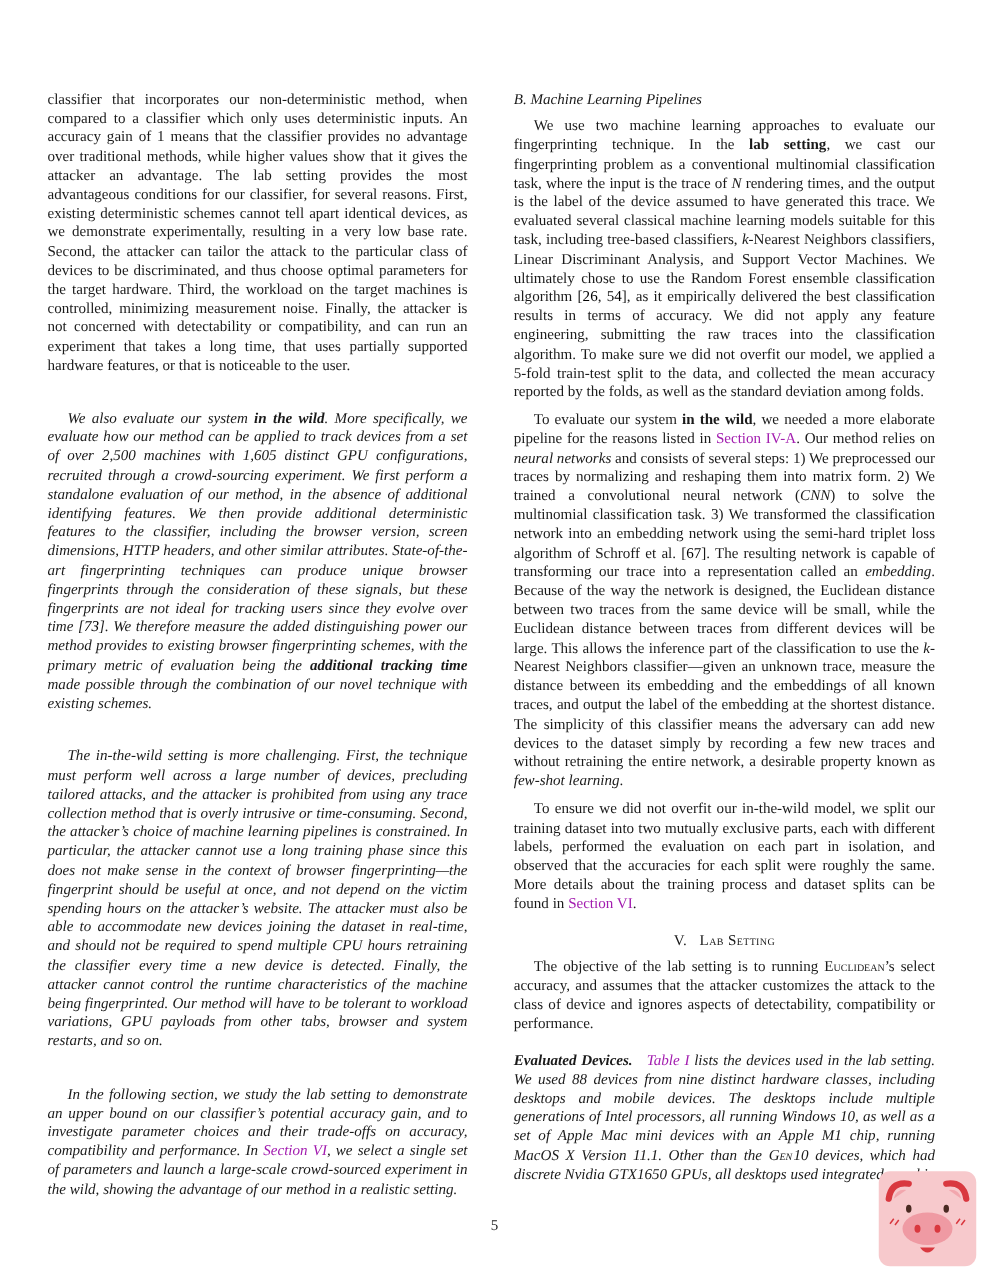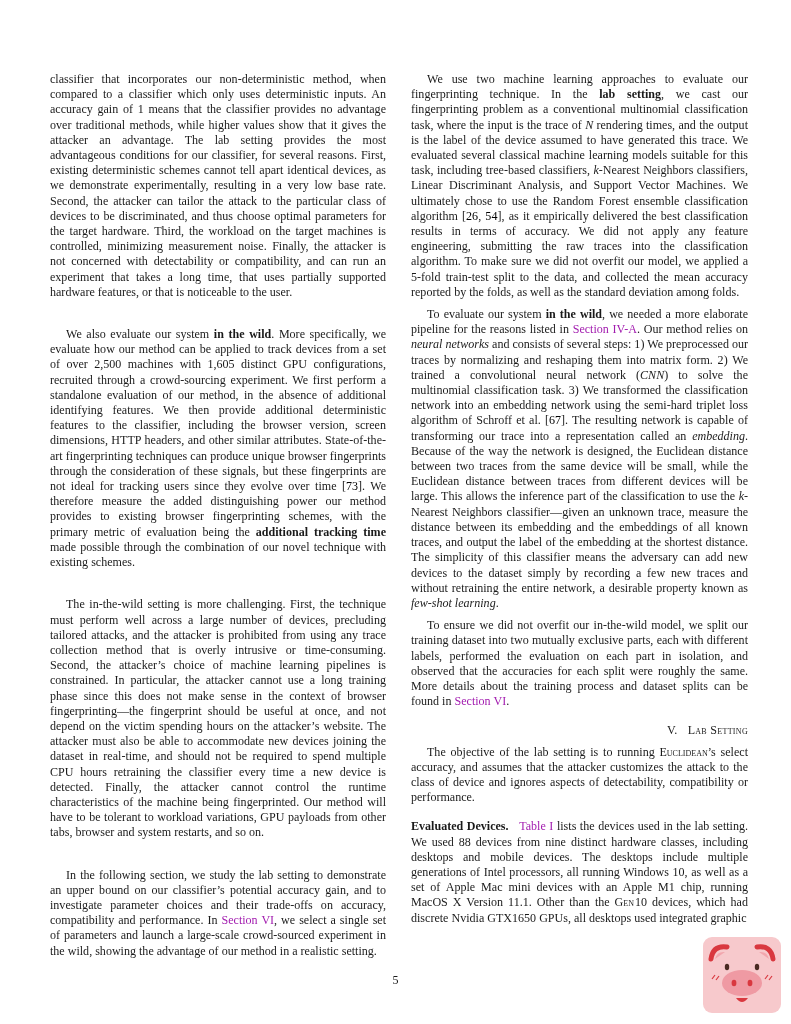--- a/index.html
+++ b/index.html
@@ -1,26 +1,26 @@
 <!DOCTYPE html>
 <html><head>
 <meta charset="utf-8">
 <style>
   html, body { margin: 0; padding: 0; background: #ffffff; }
   body { width: 791px; height: 1024px; position: relative; overflow: hidden;
          font-family: "Liberation Serif", "DejaVu Serif", serif; color: #1a1a1a; }
   .col { position: absolute; top: 72px; width: 336px; font-size: 12.05px; line-height: 15.2px;
          text-align: justify; hyphens: manual; }
-  .col-left { left: 50px; }
+  .col-left { left: 38px; }
   .col-right { left: 411px; width: 337px; }
   p { margin: 0; text-indent: 16px; }
-  .gap-big { margin-top: 27px; }
+  .gap-big { margin-top: 27px; font-style: italic; }
   .gap-sm { margin-top: 7px; }
   .subsec { font-style: italic; text-indent: 0; margin-bottom: 6px; }
-  .section-title { text-align: right; text-indent: 0; margin: 14px 0 6px; letter-spacing: 0.3px; }
+  .section-title { text-align: center; text-indent: 0; margin: 14px 0 6px; letter-spacing: 0.3px; }
   .sc { font-variant: small-caps; }
   .noindent { text-indent: 0; }
   b { font-weight: bold; }
   i { font-style: italic; }
   .cite { color: #000000; }
   .xref { color: #a21caf; }
   .page-num { position: absolute; left: 0; right: 0; top: 973px; text-align: center; font-size: 12px; }
   .pig { position: absolute; left: 703px; top: 937px; width: 78px; height: 76px; border-radius: 9px;
          background: #f7c9cc; }
 </style>
@@ -31,20 +31,21 @@
   <p class="noindent">classifier that incorporates our non-deterministic method, when compared to a classifier which only uses deterministic inputs. An accuracy gain of 1 means that the classifier provides no advantage over traditional methods, while higher values show that it gives the attacker an advantage. The lab setting provides the most advantageous conditions for our classifier, for several reasons. First, existing deterministic schemes cannot tell apart identical devices, as we demonstrate experimentally, resulting in a very low base rate. Second, the attacker can tailor the attack to the particular class of devices to be discriminated, and thus choose optimal parameters for the target hardware. Third, the workload on the target machines is controlled, minimizing measurement noise. Finally, the attacker is not concerned with detectability or compatibility, and can run an experiment that takes a long time, that uses partially supported hardware features, or that is noticeable to the user.</p>
 
   <p class="gap-big"><span>We also evaluate our system </span><b>in the wild</b><span>. More specifically, we evaluate how our method can be applied to track devices from a set of over 2,500 machines with 1,605 distinct GPU configurations, recruited through a crowd-sourcing experiment. We first perform a standalone evaluation of our method, in the absence of additional identifying features. We then provide additional deterministic features to the classifier, including the browser version, screen dimensions, HTTP headers, and other similar attributes. State-of-the-art fingerprinting techniques can produce unique browser fingerprints through the consideration of these signals, but these fingerprints are not ideal for tracking users since they evolve over time [</span><a class="cite">73</a><span>]. We therefore measure the added distinguishing power our method provides to existing browser fingerprinting schemes, with the primary metric of evaluation being the </span><b>additional tracking time</b><span> made possible through the combination of our novel technique with existing schemes.</span></p>
 
   <p class="gap-big">The in-the-wild setting is more challenging. First, the technique must perform well across a large number of devices, precluding tailored attacks, and the attacker is prohibited from using any trace collection method that is overly intrusive or time-consuming. Second, the attacker’s choice of machine learning pipelines is constrained. In particular, the attacker cannot use a long training phase since this does not make sense in the context of browser fingerprinting—the fingerprint should be useful at once, and not depend on the victim spending hours on the attacker’s website. The attacker must also be able to accommodate new devices joining the dataset in real-time, and should not be required to spend multiple CPU hours retraining the classifier every time a new device is detected. Finally, the attacker cannot control the runtime characteristics of the machine being fingerprinted. Our method will have to be tolerant to workload variations, GPU payloads from other tabs, browser and system restarts, and so on.</p>
 
   <p class="gap-big"><span>In the following section, we study the lab setting to demonstrate an upper bound on our classifier’s potential accuracy gain, and to investigate parameter choices and their trade-offs on accuracy, compatibility and performance. In </span><a class="xref">Section VI</a><span>, we select a single set of parameters and launch a large-scale crowd-sourced experiment in the wild, showing the advantage of our method in a realistic setting.</span></p>
 </div>
 
 <div class="col col-right">
+  <p class="subsec">B. Machine Learning Pipelines</p>
 
   <p><span>We use two machine learning approaches to evaluate our fingerprinting technique. In the </span><b>lab setting</b><span>, we cast our fingerprinting problem as a conventional multinomial classification task, where the input is the trace of </span><i>N</i><span> rendering times, and the output is the label of the device assumed to have generated this trace. We evaluated several classical machine learning models suitable for this task, including tree-based classifiers, </span><i>k</i><span>-Nearest Neighbors classifiers, Linear Discriminant Analysis, and Support Vector Machines. We ultimately chose to use the Random Forest ensemble classification algorithm [</span><a class="cite">26</a><span>, </span><a class="cite">54</a><span>], as it empirically delivered the best classification results in terms of accuracy. We did not apply any feature engineering, submitting the raw traces into the classification algorithm. To make sure we did not overfit our model, we applied a 5-fold train-test split to the data, and collected the mean accuracy reported by the folds, as well as the standard deviation among folds.</span></p>
 
   <p class="gap-sm"><span>To evaluate our system </span><b>in the wild</b><span>, we needed a more elaborate pipeline for the reasons listed in </span><a class="xref">Section IV-A</a><span>. Our method relies on </span><i>neural networks</i><span> and consists of several steps: 1) We preprocessed our traces by normalizing and reshaping them into matrix form. 2) We trained a convolutional neural network (</span><i>CNN</i><span>) to solve the multinomial classification task. 3) We transformed the classification network into an embedding network using the semi-hard triplet loss algorithm of Schroff et al. [</span><a class="cite">67</a><span>]. The resulting network is capable of transforming our trace into a representation called an </span><i>embedding</i><span>. Because of the way the network is designed, the Euclidean distance between two traces from the same device will be small, while the Euclidean distance between traces from different devices will be large. This allows the inference part of the classification to use the </span><i>k</i><span>-Nearest Neighbors classifier—given an unknown trace, measure the distance between its embedding and the embeddings of all known traces, and output the label of the embedding at the shortest distance. The simplicity of this classifier means the adversary can add new devices to the dataset simply by recording a few new traces and without retraining the entire network, a desirable property known as </span><i>few-shot learning</i><span>.</span></p>
 
   <p class="gap-sm"><span>To ensure we did not overfit our in-the-wild model, we split our training dataset into two mutually exclusive parts, each with different labels, performed the evaluation on each part in isolation, and observed that the accuracies for each split were roughly the same. More details about the training process and dataset splits can be found in </span><a class="xref">Section VI</a><span>.</span></p>
 
   <p class="section-title"><span>V.</span>&nbsp;&nbsp;&nbsp;<span class="sc">Lab Setting</span></p>
 
   <p><span>The objective of the lab setting is to running </span><span class="sc">Euclidean</span><span>’s select accuracy, and assumes that the attacker customizes the attack to the class of device and ignores aspects of detectability, compatibility or performance.</span></p>

